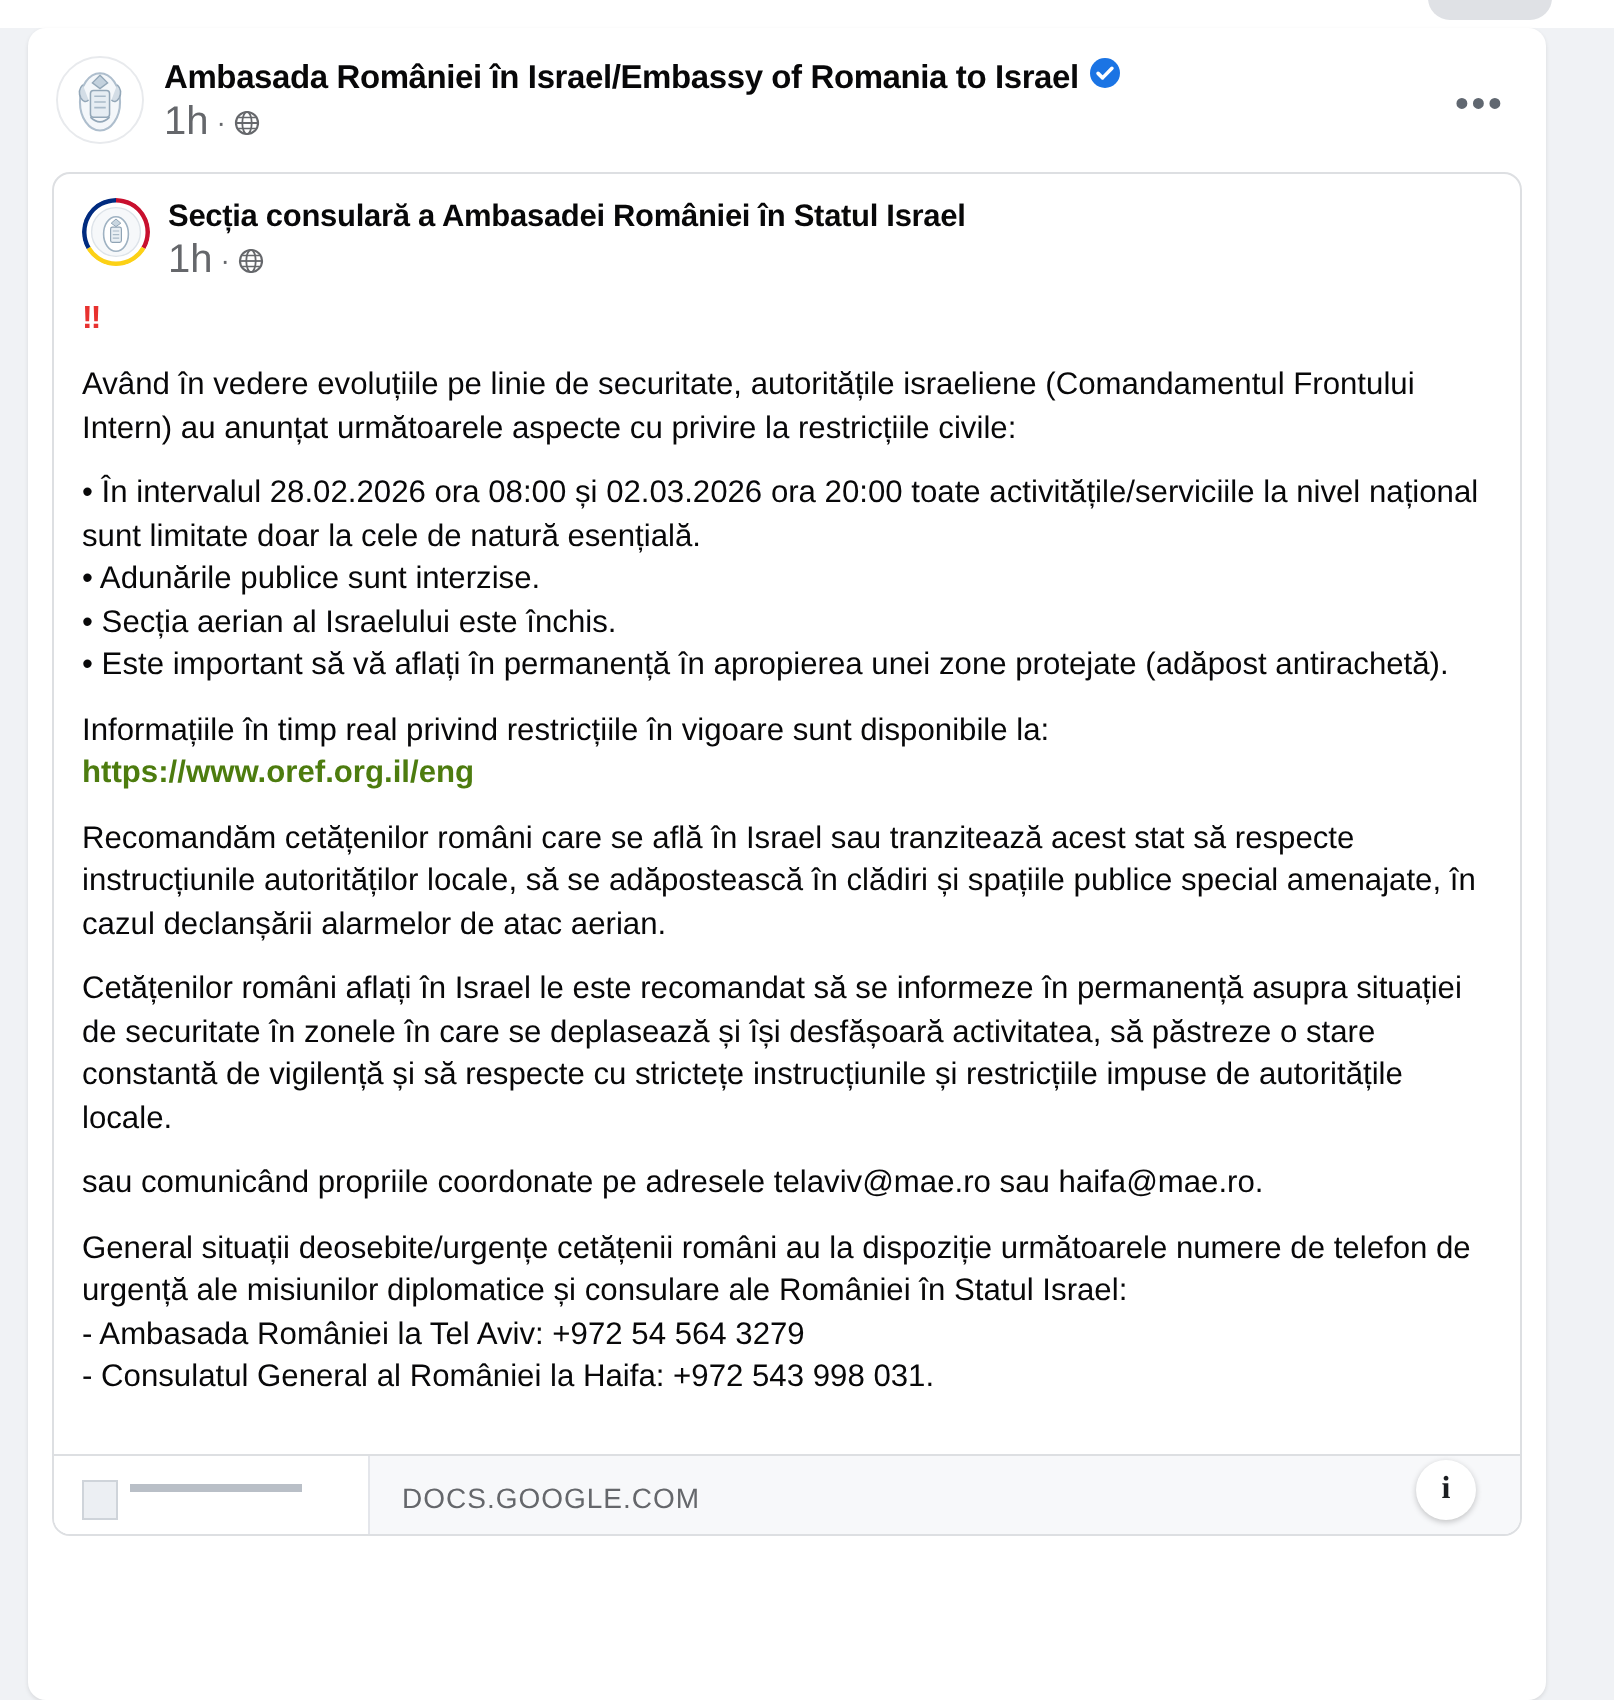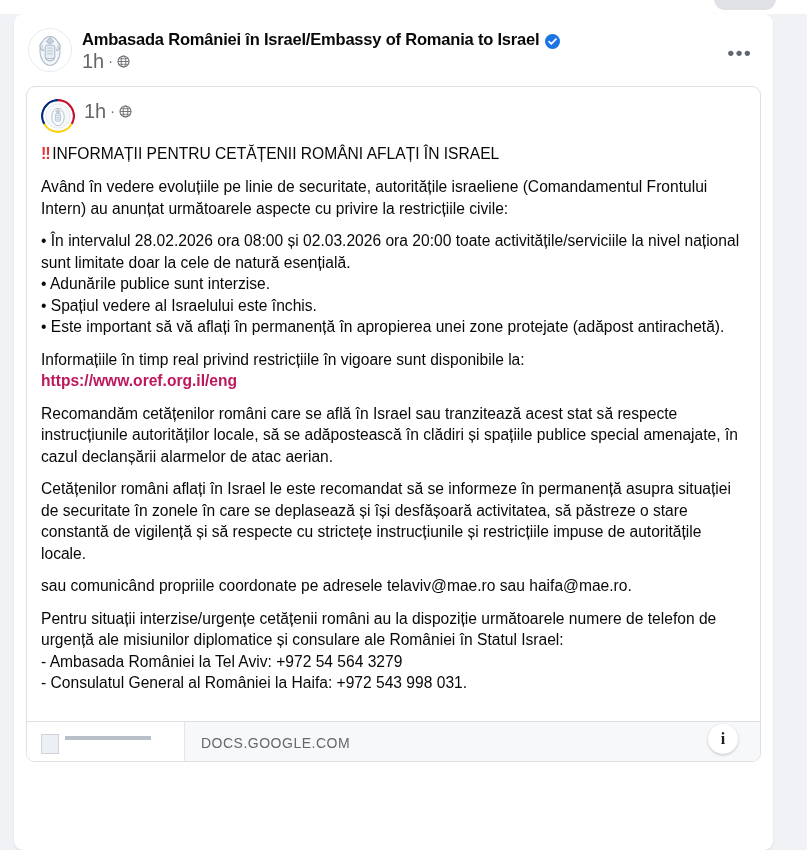--- a/index.html
+++ b/index.html
@@ -68,21 +68,21 @@
 
   .header-text {
     margin-left: 10px;
     padding-top: 1px;
     flex: 1 1 auto;
     min-width: 0;
   }
 
   .page-name-row {
     display: flex;
-    align-items: flex-end;
+    align-items: flex-start;
     gap: 6px;
   }
   .page-name {
     font-size: 16.5px;
     font-weight: bold;
     line-height: 20px;
     color: #080809;
     letter-spacing: -0.2px;
     white-space: nowrap;
   }
@@ -194,21 +194,21 @@
     margin-bottom: 11px;
   }
   .para:last-child { margin-bottom: 0; }
 
   .tight {
     margin-bottom: 11px;
   }
   .tight div { line-height: 21.5px; }
 
   .link {
-    color: #be185d;
+    color: #4d7c0f;
     text-decoration: none;
     font-weight: bold;
     display: block;
     line-height: 21.5px;
     cursor: pointer;
     word-break: break-all;
   }
 
   
   .attachment {
@@ -337,64 +337,64 @@
         <circle cx="17" cy="17" r="12.2" fill="#f6f8fa" stroke="#dde3e9" stroke-width="0.7"></circle>
         <ellipse cx="17" cy="18" rx="6.2" ry="8.6" fill="#ffffff" stroke="#9fb2c2" stroke-width="0.8"></ellipse>
         <path d="M17 10.5 L14.6 12.6 L17 14.3 L19.4 12.6 Z" fill="#c9d6e0" stroke="#90a4b5" stroke-width="0.5"></path>
         <rect x="14.3" y="14.6" width="5.4" height="7.6" rx="0.9" fill="#e9eff4" stroke="#90a4b5" stroke-width="0.6"></rect>
         <line x1="15.4" y1="16.5" x2="18.6" y2="16.5" stroke="#a9bac8" stroke-width="0.6"></line>
         <line x1="15.4" y1="18.3" x2="18.6" y2="18.3" stroke="#a9bac8" stroke-width="0.6"></line>
         <line x1="15.4" y1="20.1" x2="18.6" y2="20.1" stroke="#a9bac8" stroke-width="0.6"></line>
       </svg>
 
       <div class="shared-header-text">
+        <div class="shared-name">Secția consulară a Ambasadei României în Statul Israel</div>
         <div class="meta-row">
           <span class="meta-time">1h</span>
           <span class="meta-dot">·</span>
           <svg class="globe-icon" viewBox="0 0 16 16" aria-hidden="true">
             <circle cx="8" cy="8" r="6.8" fill="none" stroke="#65676b" stroke-width="1.3"></circle>
             <ellipse cx="8" cy="8" rx="2.9" ry="6.8" fill="none" stroke="#65676b" stroke-width="1.1"></ellipse>
             <line x1="1.4" y1="8" x2="14.6" y2="8" stroke="#65676b" stroke-width="1.1"></line>
             <path d="M2.6 4.6 h10.8 M2.6 11.4 h10.8" stroke="#65676b" stroke-width="1"></path>
           </svg>
         </div>
       </div>
     </div>
 
     <div class="post-body">
 
       <div class="headline">
         <span class="bang">‼</span>
-        <span>INFORMAȚII PENTRU CETĂȚENII ROMÂNI AFLAȚI ÎN ISRAEL</span>
       </div>
 
       <div class="para">Având în vedere evoluțiile pe linie de securitate, autoritățile israeliene (Comandamentul Frontului Intern) au anunțat următoarele aspecte cu privire la restricțiile civile:</div>
 
       <div class="tight">
         <div>• În intervalul 28.02.2026 ora 08:00 și 02.03.2026 ora 20:00 toate activitățile/serviciile la nivel național sunt limitate doar la cele de natură esențială.</div>
         <div>• Adunările publice sunt interzise.</div>
-        <div>• Spațiul vedere al Israelului este închis.</div>
+        <div>• Secția aerian al Israelului este închis.</div>
         <div>• Este important să vă aflați în permanență în apropierea unei zone protejate (adăpost antirachetă).</div>
       </div>
 
       <div class="tight">
         <div>Informațiile în timp real privind restricțiile în vigoare sunt disponibile la:</div>
         <a class="link" href="#">https://www.oref.org.il/eng</a>
       </div>
 
       <div class="para">Recomandăm cetățenilor români care se află în Israel sau tranzitează acest stat să respecte instrucțiunile autorităților locale, să se adăpostească în clădiri și spațiile publice special amenajate, în cazul declanșării alarmelor de atac aerian.</div>
 
       <div class="para">Cetățenilor români aflați în Israel le este recomandat să se informeze în permanență asupra situației de securitate în zonele în care se deplasează și își desfășoară activitatea, să păstreze o stare constantă de vigilență și să respecte cu strictețe instrucțiunile și restricțiile impuse de autoritățile locale.</div>
 
       <div class="tight">
         <div>sau comunicând propriile coordonate pe adresele telaviv@mae.ro sau haifa@mae.ro.</div>
       </div>
 
       <div class="tight">
-        <div>Pentru situații interzise/urgențe cetățenii români au la dispoziție următoarele numere de telefon de urgență ale misiunilor diplomatice și consulare ale României în Statul Israel:</div>
+        <div>General situații deosebite/urgențe cetățenii români au la dispoziție următoarele numere de telefon de urgență ale misiunilor diplomatice și consulare ale României în Statul Israel:</div>
         <div>- Ambasada României la Tel Aviv: +972 54 564 3279</div>
         <div>- Consulatul General al României la Haifa: +972 543 998 031.</div>
       </div>
     </div>
 
     <div class="attachment">
       <div class="attach-thumb">
         <div class="thumb-doc"></div>
         <div class="thumb-lines"></div>
       </div>

